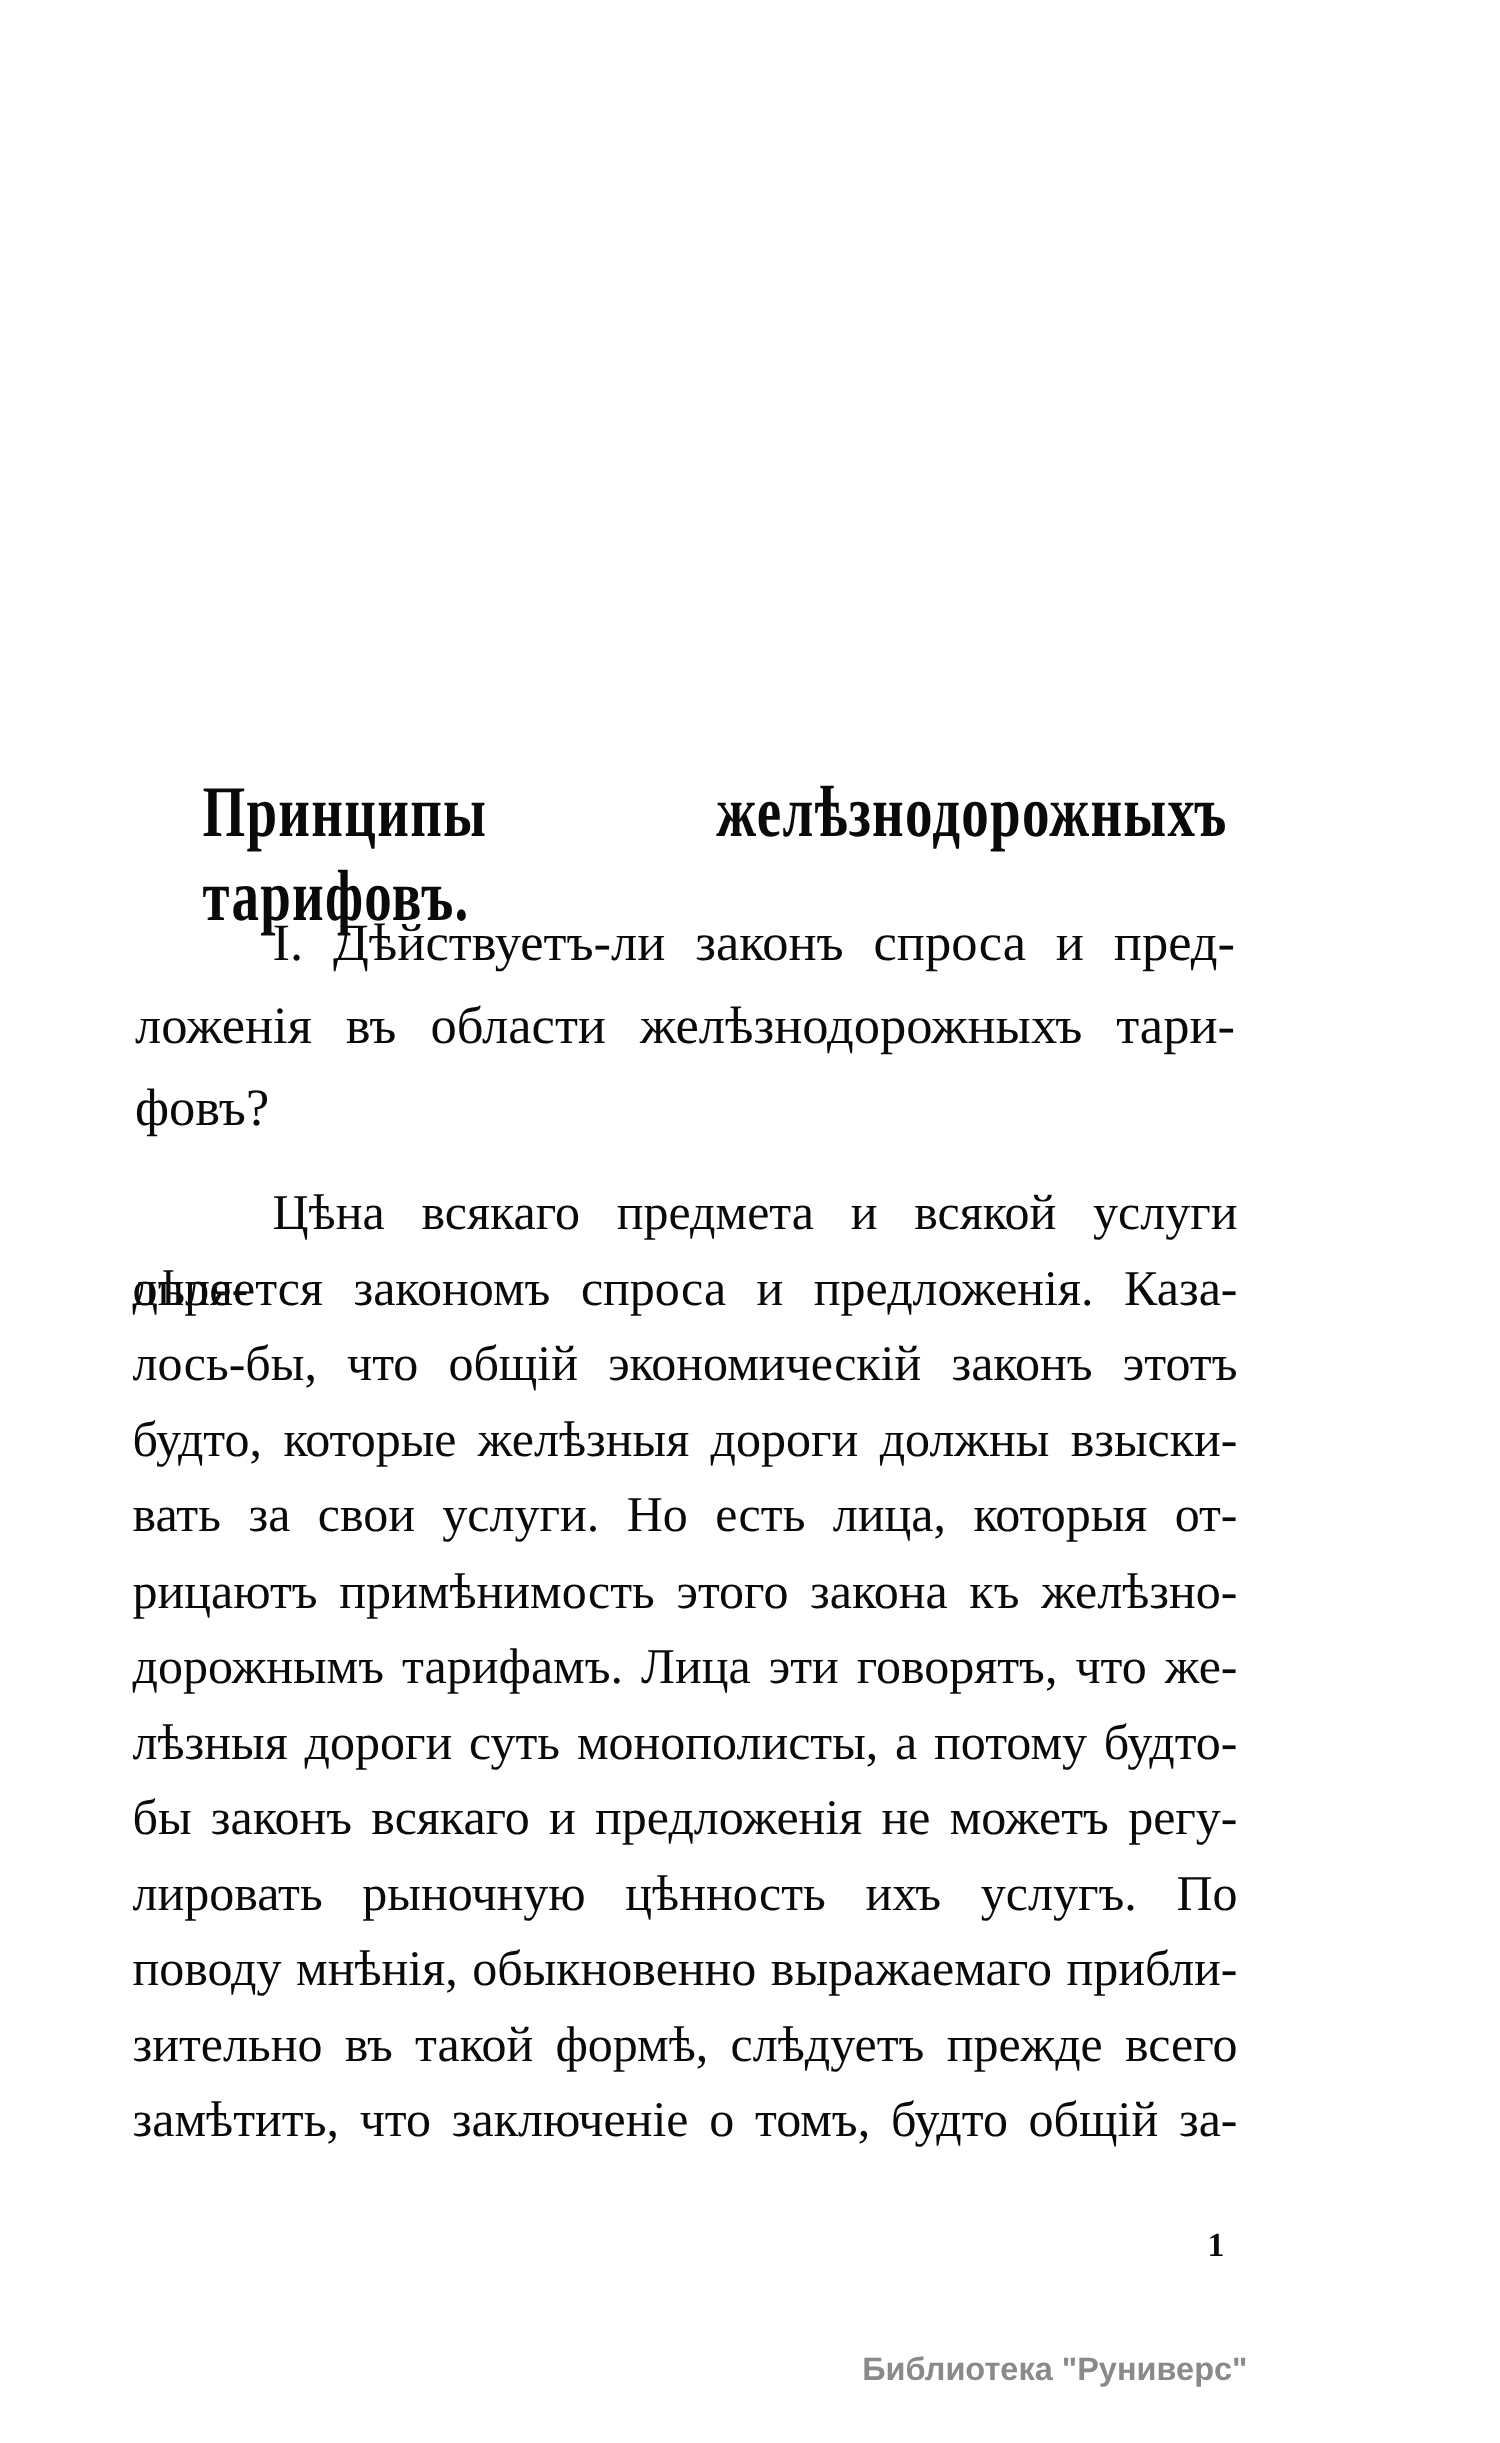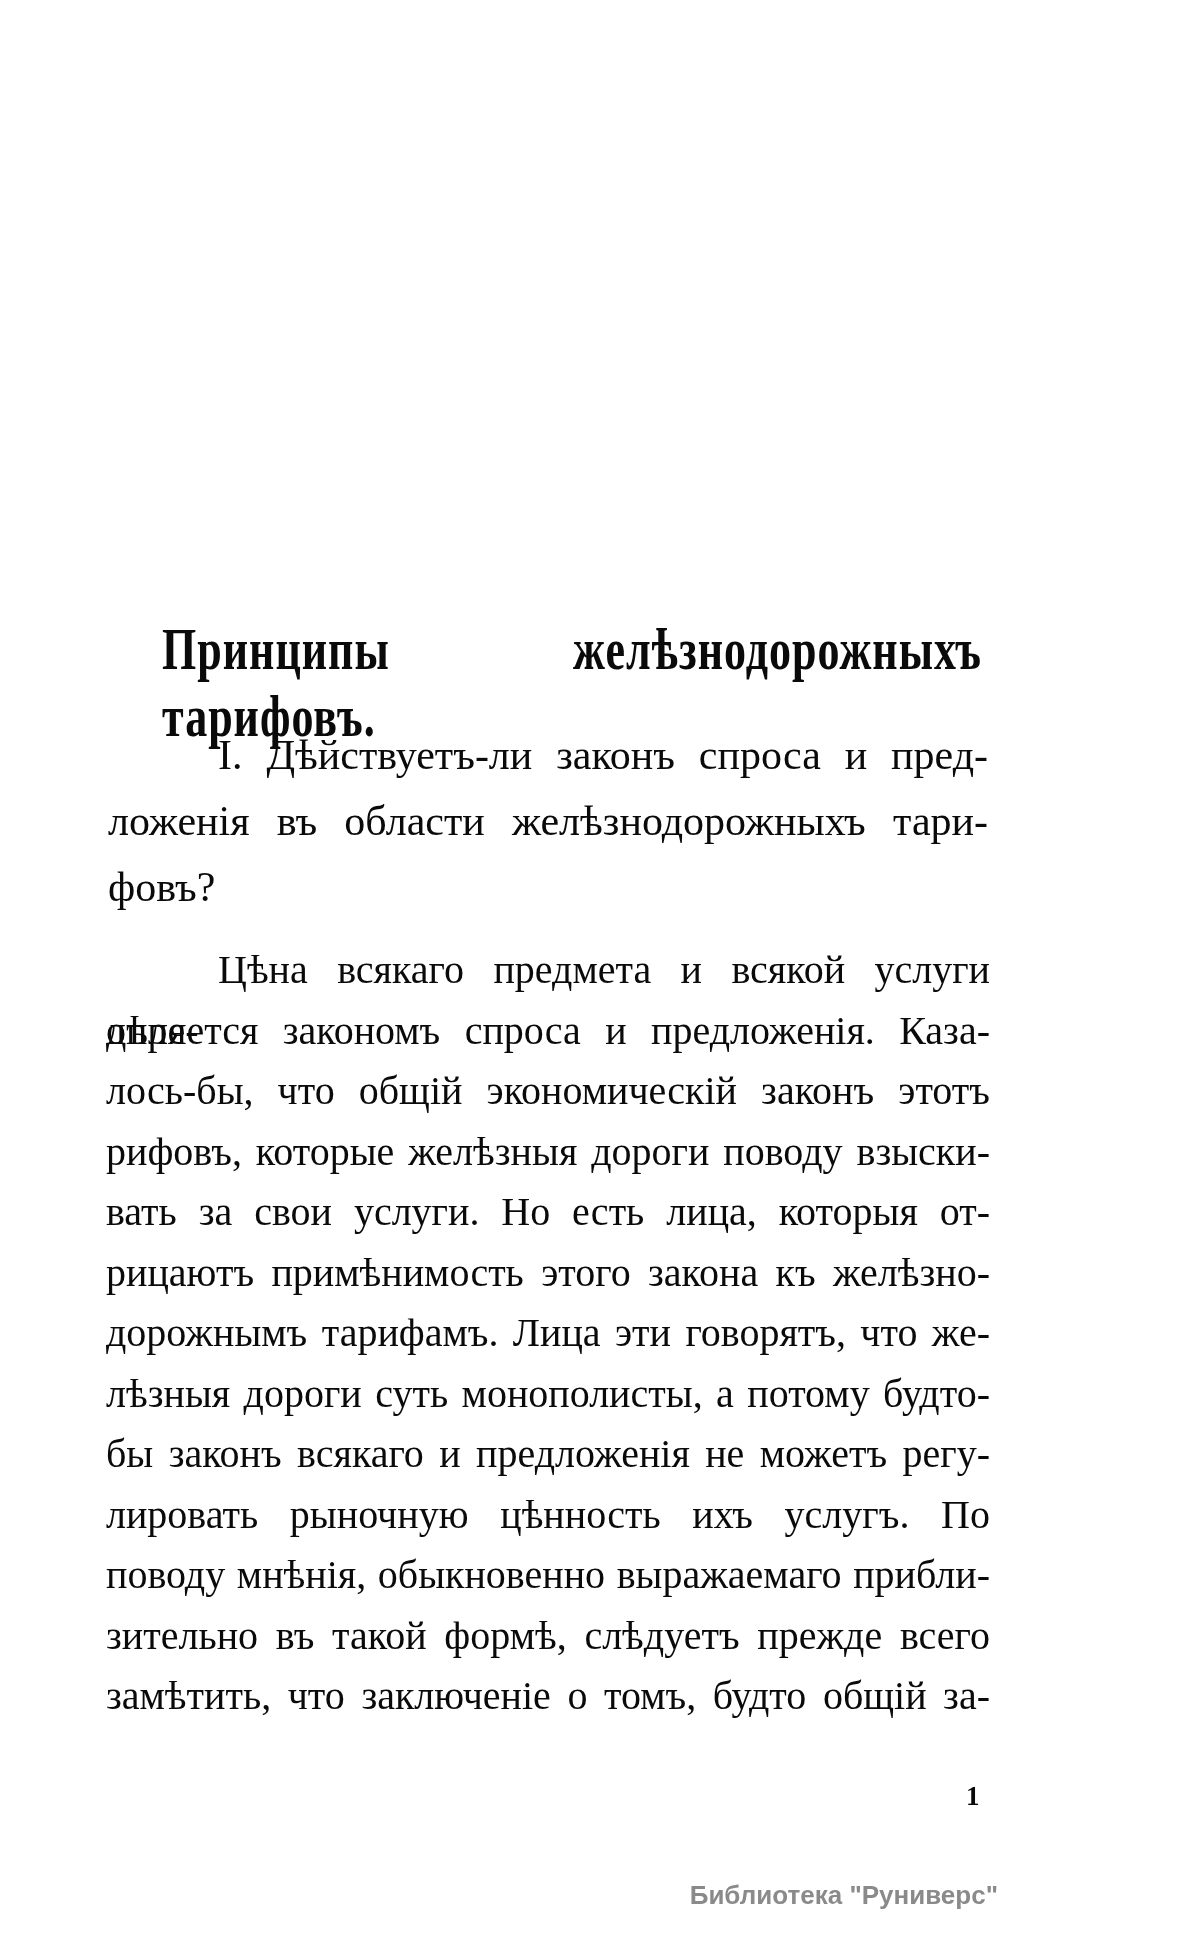--- a/index.html
+++ b/index.html
@@ -69,21 +69,21 @@
   <div class="section-heading">
     <div class="hline first">I. Дѣйствуетъ-ли законъ спроса и пред-</div>
     <div class="hline">ложенія въ области желѣзнодорожныхъ тари-</div>
     <div class="hline last">фовъ?</div>
   </div>
 
   <div class="body-block">
     <div class="bline first">Цѣна всякаго предмета и всякой услуги опре-</div>
     <div class="bline">дѣляется закономъ спроса и предложенія. Каза-</div>
     <div class="bline">лось-бы, что общій экономическій законъ этотъ</div>
-    <div class="bline">рифовъ, которые желѣзныя дороги поводу взыски-</div>
+    <div class="bline">будто, которые желѣзныя дороги должны взыски-</div>
     <div class="bline">вать за свои услуги. Но есть лица, которыя от-</div>
     <div class="bline">рицаютъ примѣнимость этого закона къ желѣзно-</div>
     <div class="bline">дорожнымъ тарифамъ. Лица эти говорятъ, что же-</div>
     <div class="bline">лѣзныя дороги суть монополисты, а потому будто-</div>
     <div class="bline">бы законъ всякаго и предложенія не можетъ регу-</div>
     <div class="bline">лировать рыночную цѣнность ихъ услугъ. По</div>
     <div class="bline">поводу мнѣнія, обыкновенно выражаемаго прибли-</div>
     <div class="bline">зительно въ такой формѣ, слѣдуетъ прежде всего</div>
     <div class="bline">замѣтить, что заключеніе о томъ, будто общій за-</div>
   </div>

